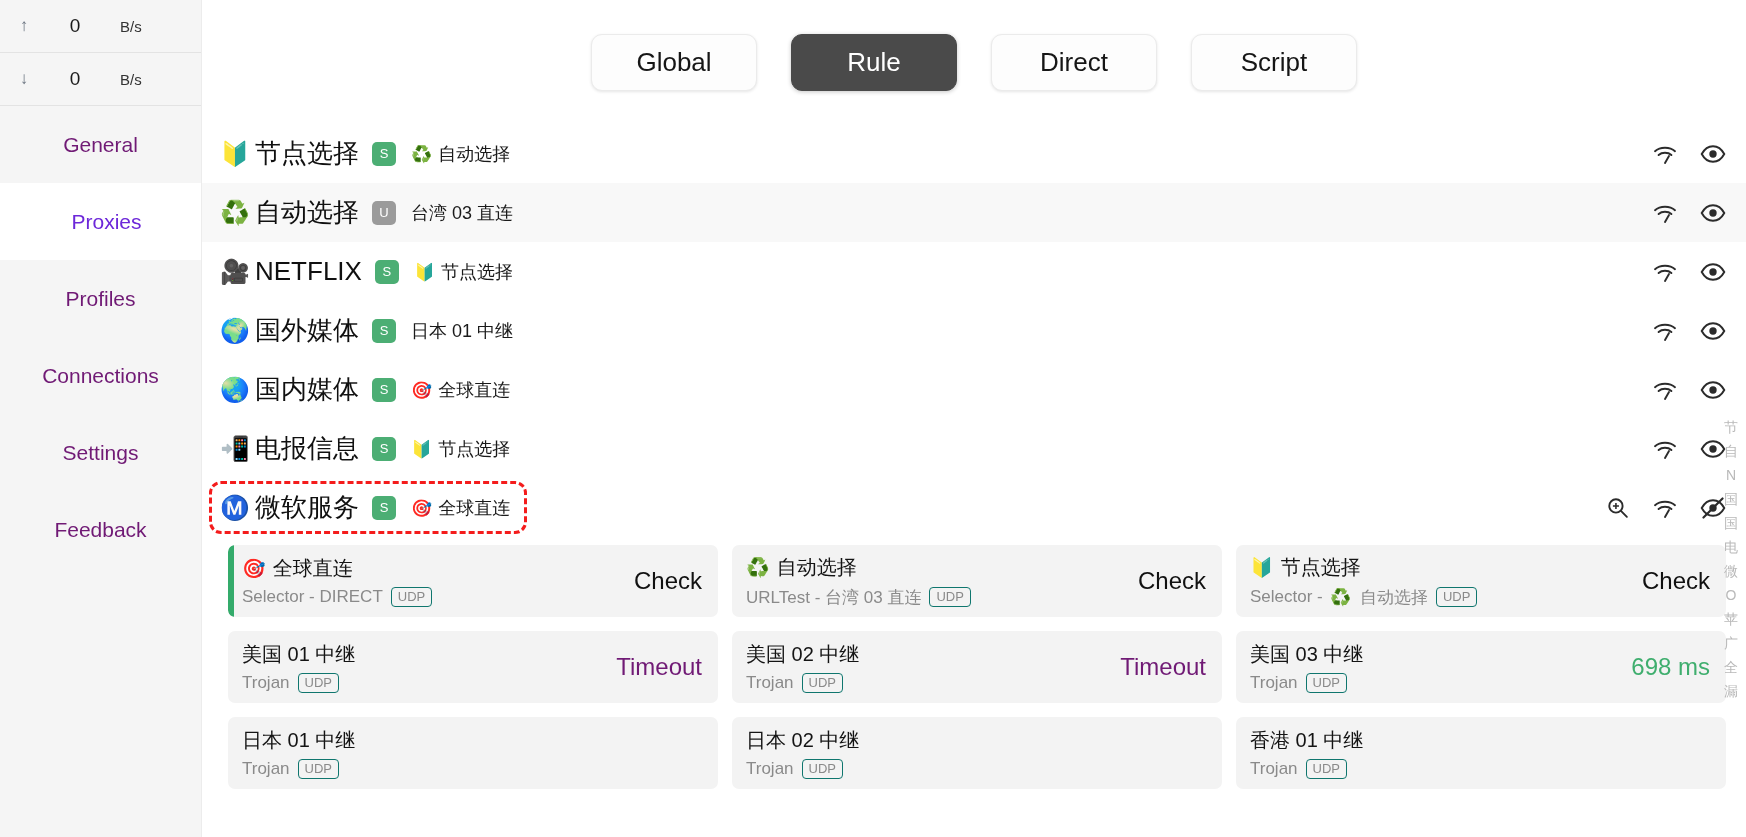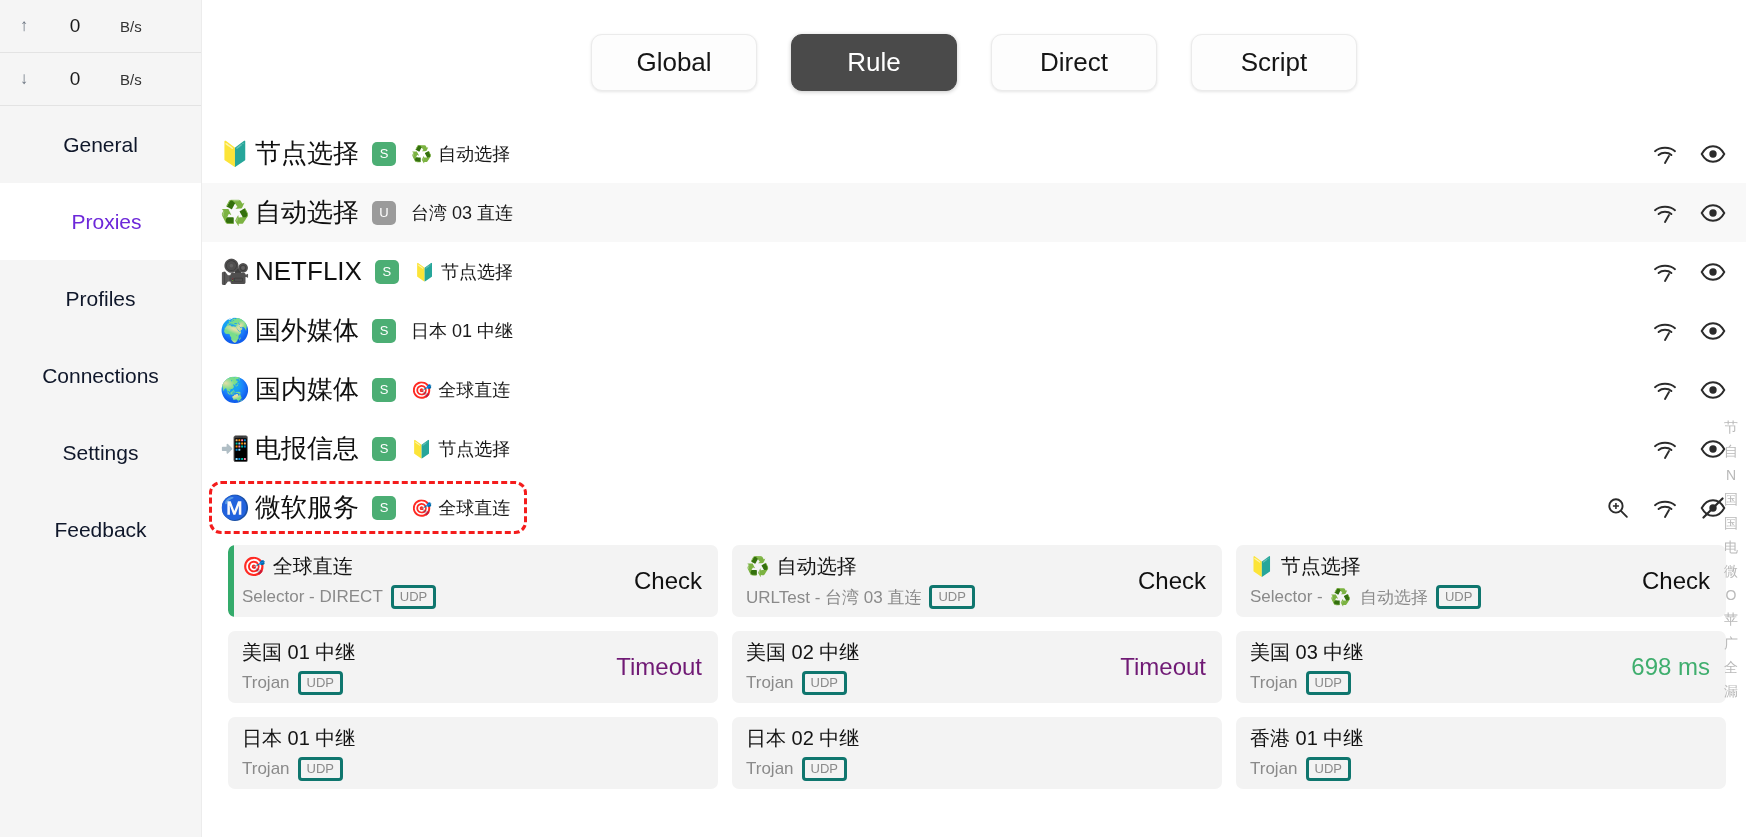--- a/index.html
+++ b/index.html
@@ -26,21 +26,21 @@
   }
   .traffic-row .arrow { width: 48px; text-align: center; color: #6b7480; font-size: 17px; }
   .traffic-row .val { width: 54px; text-align: center; font-size: 19px; color: #1a1a1a; }
   .traffic-row .unit { margin-left: 18px; font-size: 15px; color: #333; }
   .traffic-sep { height: 1px; background: #e3e3e3; margin: 0 0 0 0; }
 
   .nav { display: flex; flex-direction: column; }
   .nav-item {
     height: 77px;
     display: flex; align-items: center; justify-content: center;
-    font-size: 21px; color: #0f172a;
+    font-size: 21px; color: #701a75;
     cursor: pointer;
     background: transparent;
   }
   .nav-item.active {
     background: #ffffff;
     color: #6d28d9;
     font-weight: 400;
     padding-left: 12px;
   }
 
@@ -141,21 +141,21 @@
     font-size: 20px; color: #141414;
     display: flex; align-items: center; gap: 7px;
     white-space: nowrap; overflow: hidden;
   }
   .card-title .c-emoji { font-size: 19px; font-family: "DejaVu Sans", sans-serif; }
   .card-sub {
     margin-top: 5px; font-size: 17px; color: #8a8a8a;
     display: flex; align-items: center; gap: 8px; white-space: nowrap;
   }
   .udp-tag {
-    border: 3px solid #0f766e; border-radius: 4px;
+    border: 1px solid #0f766e; border-radius: 4px;
     font-size: 13px; color: #8a8a8a; padding: 1px 6px; line-height: 1.25;
   }
   .card-right { flex: 0 0 auto; margin-left: 12px; font-size: 24px; }
   .card-right.check { color: #111; }
   .card-right.timeout { color: #701a75; }
   .card-right.ms { color: #3fae6e; }
 
   
   .rail {
     position: absolute; top: 420px; right: 2px;

